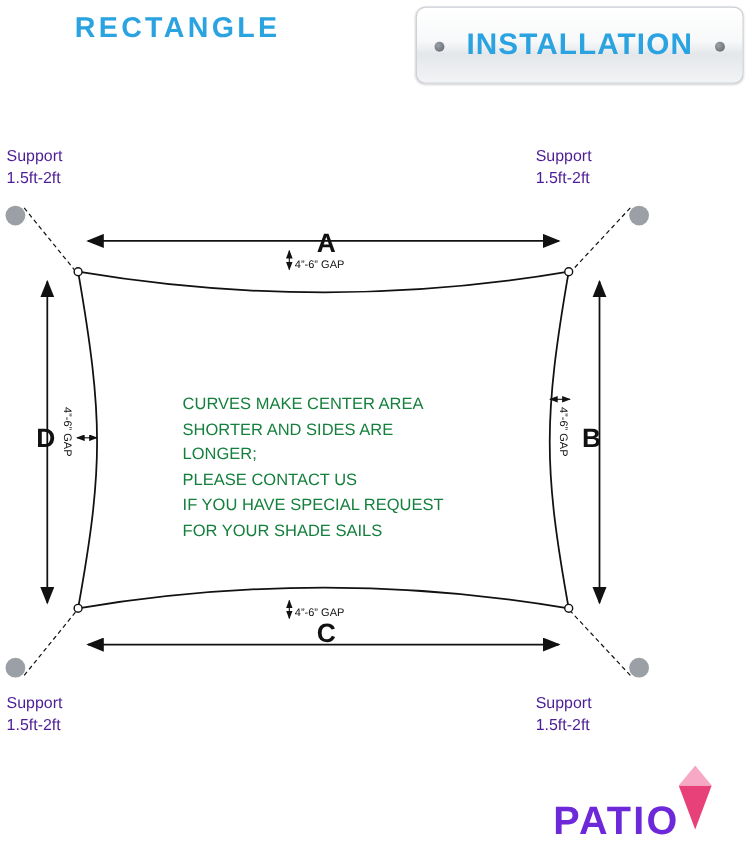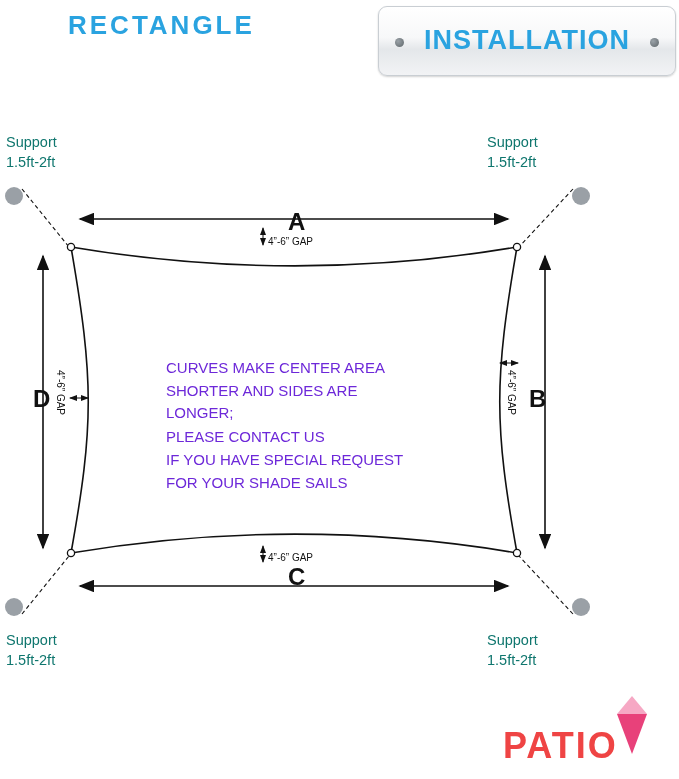--- a/index.html
+++ b/index.html
@@ -64,38 +64,38 @@
     background: radial-gradient(circle at 35% 35%, #9aa2a8, #5e6569);
     top: 31px;
   }
   .screw.left { left: 16px; }
   .screw.right { right: 16px; }
 
   
   .support {
     position: absolute;
     font-size: 14.5px;
-    color: #0f766e;
+    color: #4c1d95;
     line-height: 1.35;
     font-family: "Liberation Sans", sans-serif;
     white-space: pre-line;
   }
   .support.tl { left: 6px;   top: 133px; }
   .support.tr { left: 487px; top: 133px; }
   .support.bl { left: 6px;   top: 631px; }
   .support.br { left: 487px; top: 631px; }
 
   
   .center-text {
     position: absolute;
     left: 166px;
     top: 334px;
     width: 300px;
     font-size: 15px;
-    color: #6d28d9;
+    color: #15803d;
     line-height: 1.52;
     font-family: "Liberation Sans", sans-serif;
     white-space: pre-line;
   }
   .center-text .para2 { margin-top: 1px; display: block; }
 
   
   .dim-letter {
     position: absolute;
     font-size: 24px;
@@ -146,21 +146,21 @@
     width: 160px;
     height: 62px;
   }
   .logo-text {
     position: absolute;
     left: 0;
     bottom: 2px;
     font-size: 36px;
     font-weight: bold;
     letter-spacing: 2px;
-    color: #ef4444;
+    color: #6d28d9;
     font-family: "Liberation Sans", sans-serif;
   }
 </style>
 </head>
 <body>
 
 <div class="page">
 
   <div class="title">RECTANGLE</div>
 

